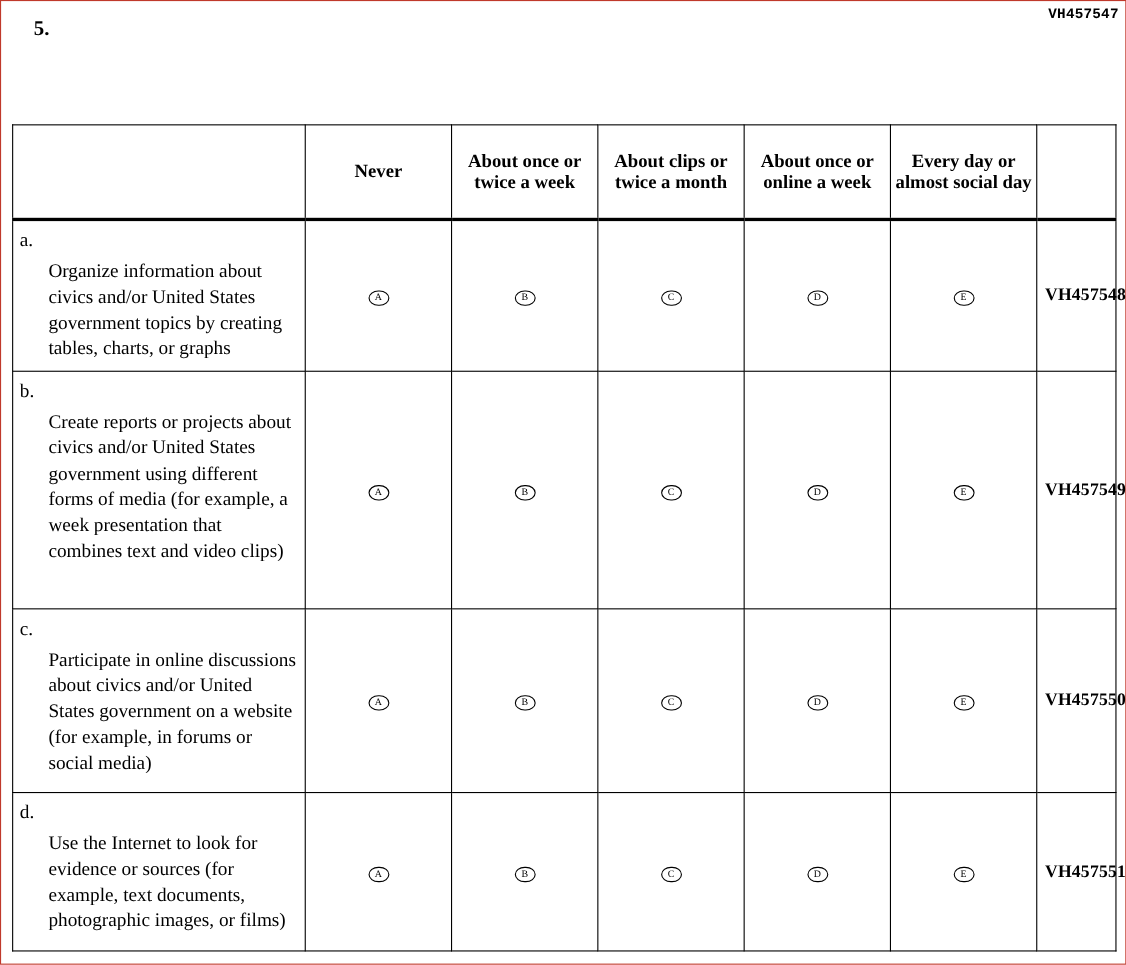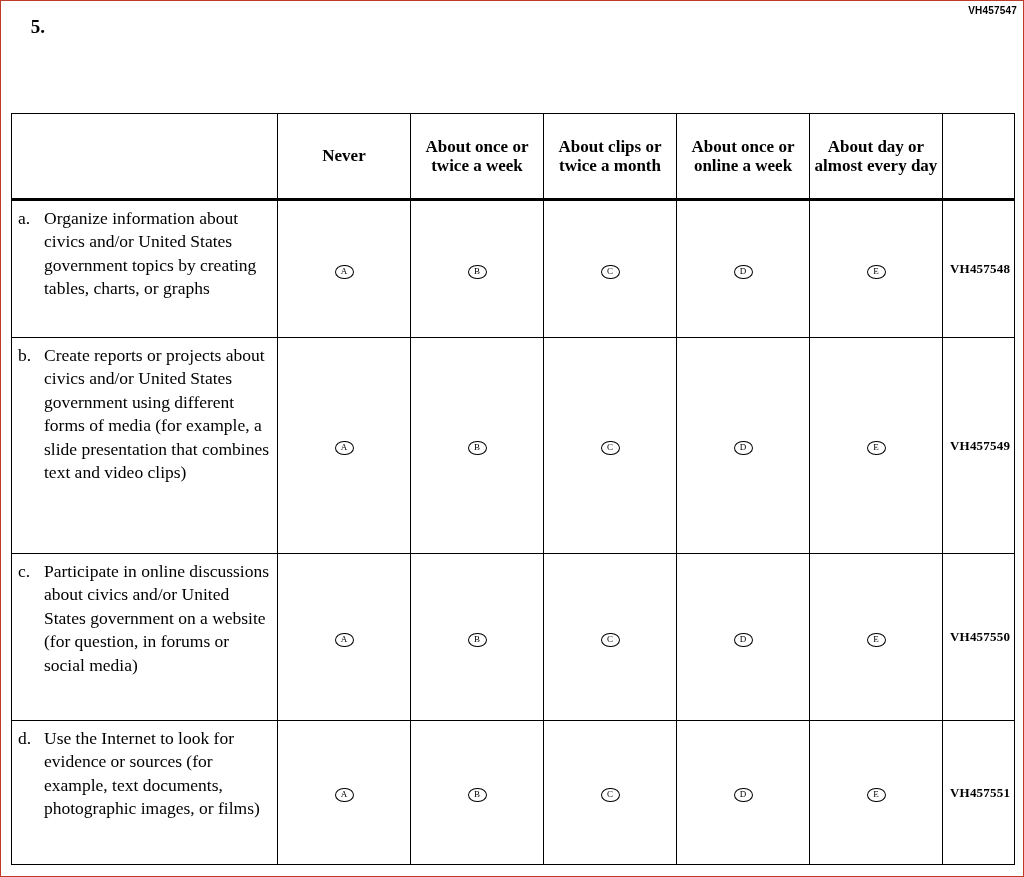--- a/index.html
+++ b/index.html
@@ -20,22 +20,22 @@
     width: 1024px;
     height: 877px;
     box-sizing: border-box;
     border: 1px solid #c0392b;
   }
   
   .corner-id {
     position: absolute;
     top: 4px;
     right: 6px;
-    font-family: Liberation Sans, sans-serif;
-    font-size: 10px;
+    font-family: Liberation Mono, monospace;
+    font-size: 13px;
     font-weight: bold;
     letter-spacing: 0.2px;
   }
   
   .stem {
     position: absolute;
     left: 10px;
     top: 14px;
     width: 900px;
     display: flex;
@@ -97,29 +97,30 @@
     display: flex;
     align-items: flex-start;
   }
   tbody td.stem-cell .row-letter {
     width: 26px;
     flex: none;
     font-size: 17.5px;
   }
   tbody td.stem-cell .row-text {
     flex: 1;
+    margin-top: 28px;
   }
   tbody td.opt-cell {
     text-align: center;
     vertical-align: middle;
   }
   tbody td.id-cell {
     text-align: left;
     padding-left: 7px;
-    font-size: 13px;
+    font-size: 16px;
     font-weight: bold;
     vertical-align: middle;
     letter-spacing: 0.2px;
   }
   
   tbody tr.first-body > td {
     border-top: 3px solid #000000;
   }
 
   
@@ -159,21 +160,21 @@
       <col class="c-opt">
       <col class="c-id">
     </colgroup>
     <thead>
       <tr>
         <th class="blank-left"></th>
         <th>Never</th>
         <th>About once or twice a week</th>
         <th>About clips or twice a month</th>
         <th>About once or online a week</th>
-        <th>About day or almost every day</th>
+        <th>Every day or almost social day</th>
         <th class="blank-right"></th>
       </tr>
     </thead>
     <tbody>
 
       <tr class="first-body" style="height:138px">
         <td class="stem-cell">
           <div class="row-inner">
             <span class="row-letter">a.</span>
             <span class="row-text">Organize information about civics and/or United States government topics by creating tables, charts, or graphs</span>
@@ -184,36 +185,36 @@
         <td class="opt-cell"><span class="bubble">C</span></td>
         <td class="opt-cell"><span class="bubble">D</span></td>
         <td class="opt-cell"><span class="bubble">E</span></td>
         <td class="id-cell">VH457548</td>
       </tr>
 
       <tr style="height:216px">
         <td class="stem-cell">
           <div class="row-inner">
             <span class="row-letter">b.</span>
-            <span class="row-text">Create reports or projects about civics and/or United States government using different forms of media (for example, a slide presentation that combines text and video clips)</span>
+            <span class="row-text">Create reports or projects about civics and/or United States government using different forms of media (for example, a week presentation that combines text and video clips)</span>
           </div>
         </td>
         <td class="opt-cell"><span class="bubble">A</span></td>
         <td class="opt-cell"><span class="bubble">B</span></td>
         <td class="opt-cell"><span class="bubble">C</span></td>
         <td class="opt-cell"><span class="bubble">D</span></td>
         <td class="opt-cell"><span class="bubble">E</span></td>
         <td class="id-cell">VH457549</td>
       </tr>
 
       <tr style="height:167px">
         <td class="stem-cell">
           <div class="row-inner">
             <span class="row-letter">c.</span>
-            <span class="row-text">Participate in online discussions about civics and/or United States government on a website (for question, in forums or social media)</span>
+            <span class="row-text">Participate in online discussions about civics and/or United States government on a website (for example, in forums or social media)</span>
           </div>
         </td>
         <td class="opt-cell"><span class="bubble">A</span></td>
         <td class="opt-cell"><span class="bubble">B</span></td>
         <td class="opt-cell"><span class="bubble">C</span></td>
         <td class="opt-cell"><span class="bubble">D</span></td>
         <td class="opt-cell"><span class="bubble">E</span></td>
         <td class="id-cell">VH457550</td>
       </tr>
 

